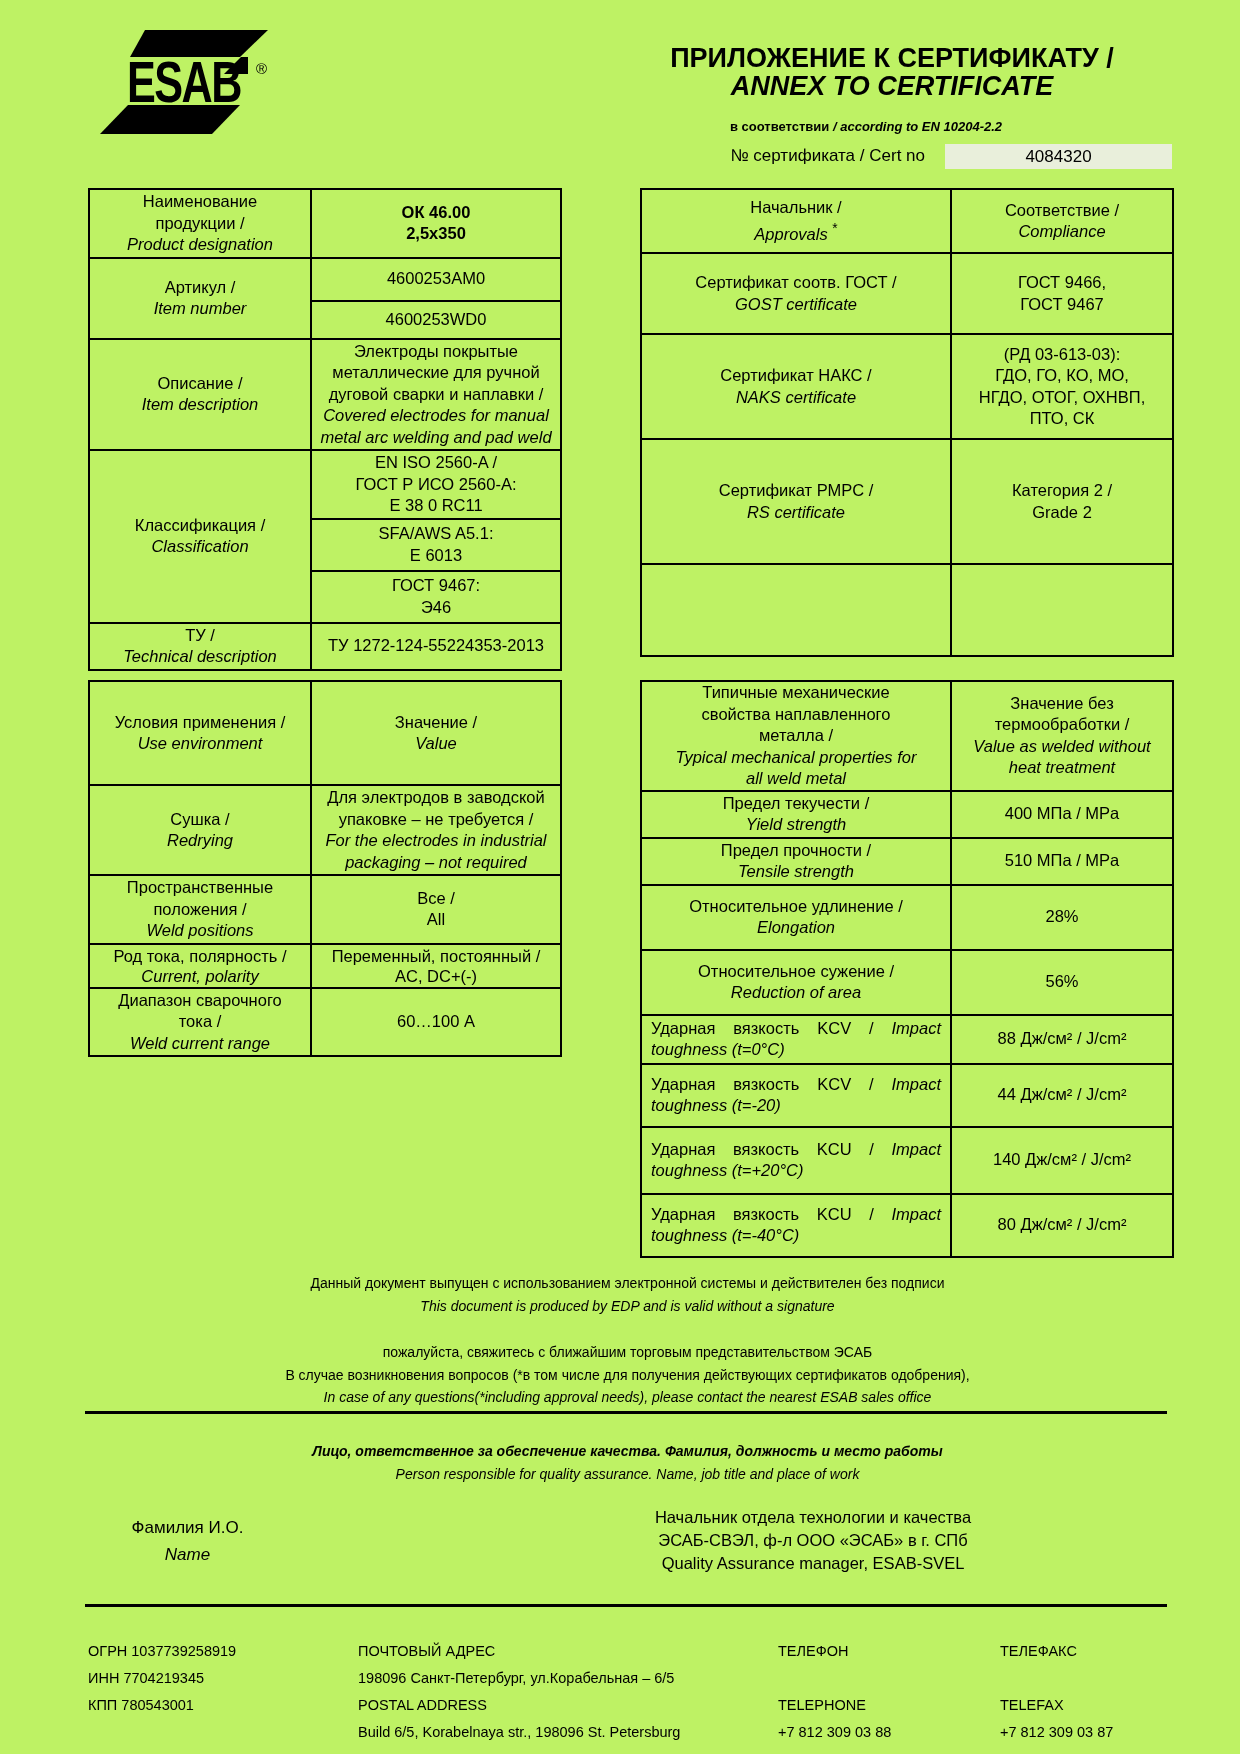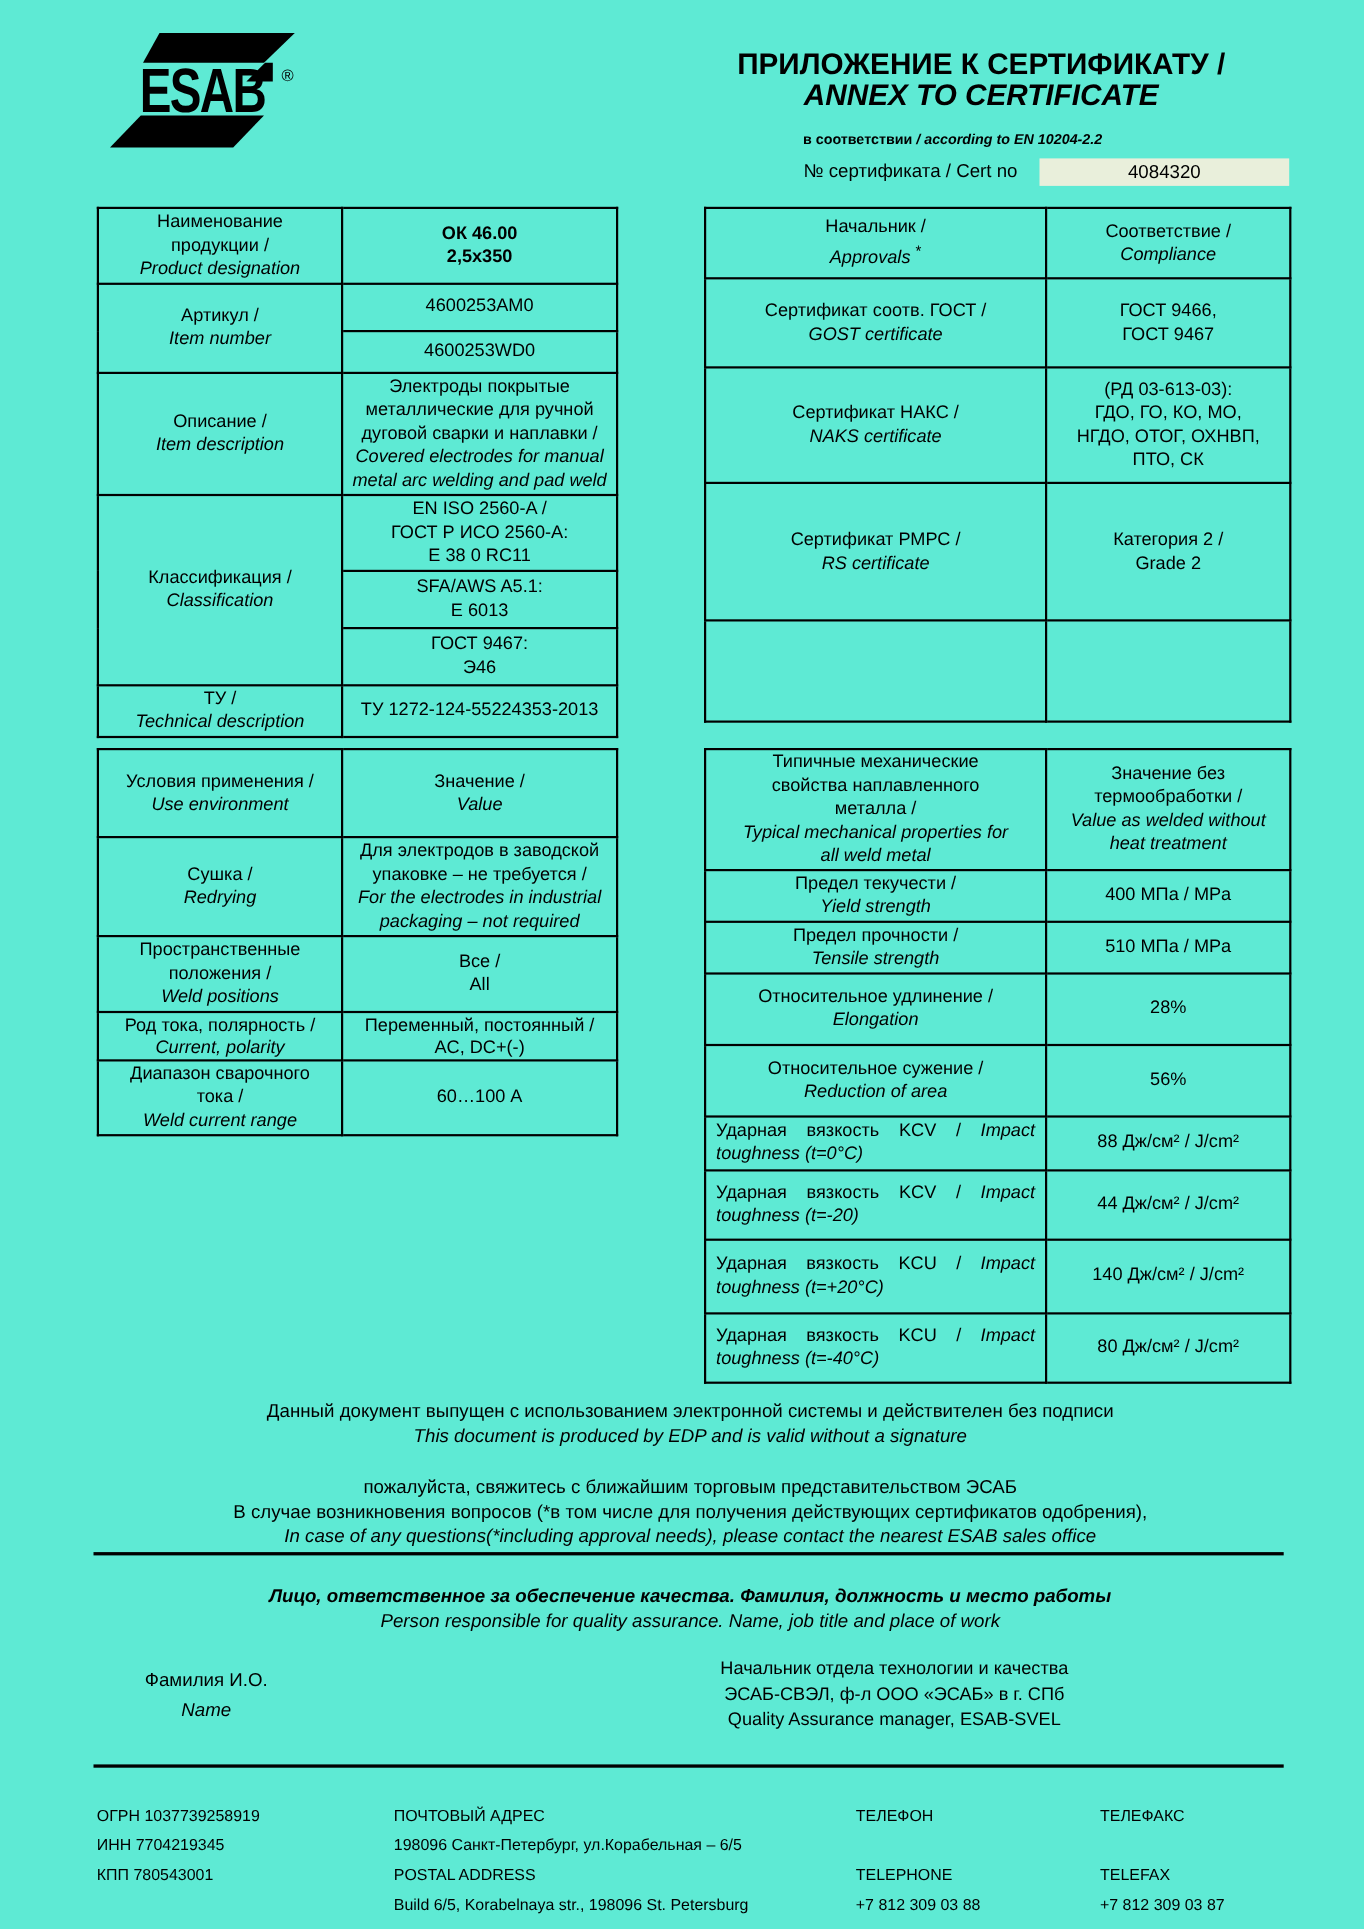--- a/index.html
+++ b/index.html
@@ -1,33 +1,33 @@
 <!DOCTYPE html>
 <html><head>
 <meta charset="utf-8">
 <style>
   * { margin:0; padding:0; box-sizing:border-box; }
   html,body { background:#fff; }
   body { font-family:"Liberation Sans","DejaVu Sans",sans-serif; color:#000; }
-  #page { position:relative; width:1240px; height:1754px; background:#5eead4; overflow:hidden; }
+  #page { position:relative; width:1240px; height:1754px; background:#bef264; overflow:hidden; }
   .abs { position:absolute; }
   .pre { white-space:pre-line; }
   .en { font-style:italic; }
   .b  { font-weight:bold; }
   table.doc { position:absolute; border-collapse:collapse; table-layout:fixed; }
   table.doc td { border:2px solid #000; vertical-align:middle; text-align:center;
                  font-size:16.5px; line-height:21.5px; padding:1px 6px; }
   table.doc td.just { text-align:justify; padding:2px 9px; }
   #title      { left:612px; top:44px;  width:560px; text-align:center; font-weight:bold;
                 font-size:27px; line-height:28px; }
   #according  { left:560px; top:119px; width:612px; text-align:center; font-weight:bold; font-size:13px; }
   #certlabel  { left:600px; top:146px; width:335px; text-align:right; font-size:17px; padding-right:10px; }
   #certvalue  { left:945px; top:144px; width:227px; height:25px; background:#e9efdb;
                 text-align:center; font-size:17px; line-height:25px; }
-  .stmt { text-align:center; font-size:17px; line-height:22.5px; }
+  .stmt { text-align:center; font-size:14px; line-height:22.5px; }
   .rule { background:#000; height:3px; }
   .sig  { text-align:center; font-size:17px; line-height:27px; }
   .sig3 { text-align:center; font-size:16.5px; line-height:23px; }
   .foot { font-size:14.5px; line-height:27px; }
   .foot div { min-height:27px; }
   #logo text { font-family:"Liberation Sans",sans-serif; }
 </style>
 </head>
 <body>
 
@@ -164,21 +164,21 @@
     </tr>
   </tbody>
     </table>
 
   <table class="doc" style="left:88px; top:680px; width:472px;">
     <colgroup>
         <col style="width:222px">
         <col style="width:250px">
       </colgroup>
     <tbody>
-        <tr style="height:80px">
+        <tr style="height:104px">
       <td>
         <div>Условия применения /</div>
         <div class="en">Use environment</div>
       </td>
       <td>
         <div>Значение /</div>
         <div class="en">Value</div>
       </td>
     </tr>
     <tr style="height:88px">

